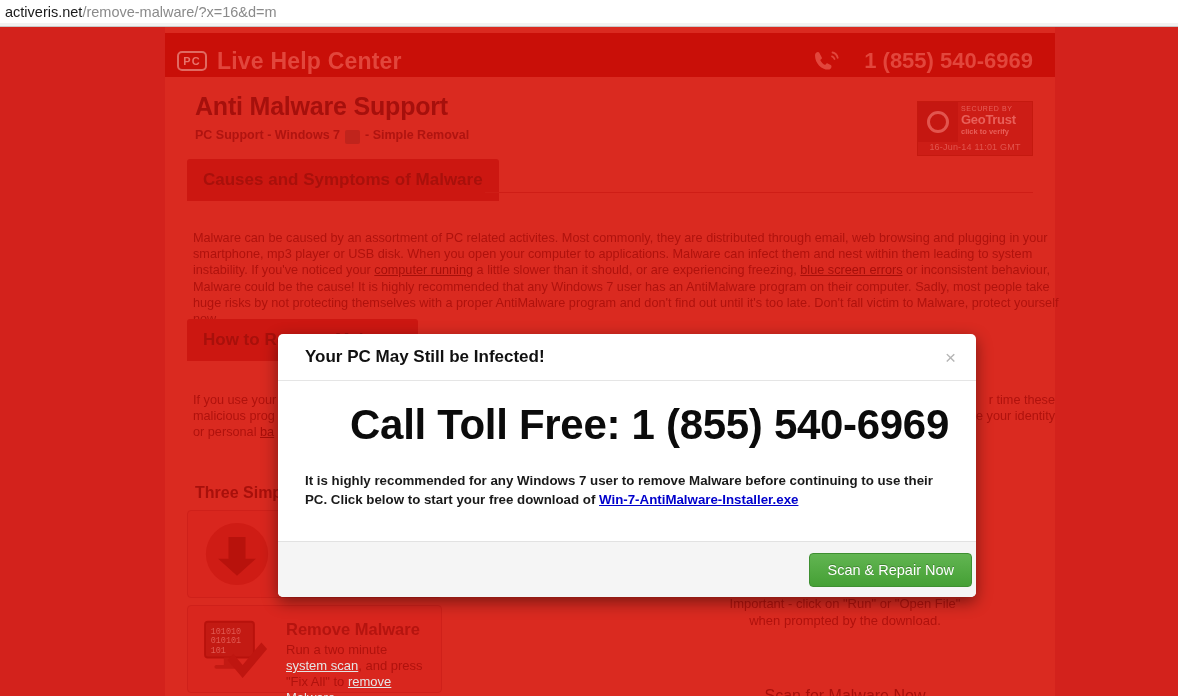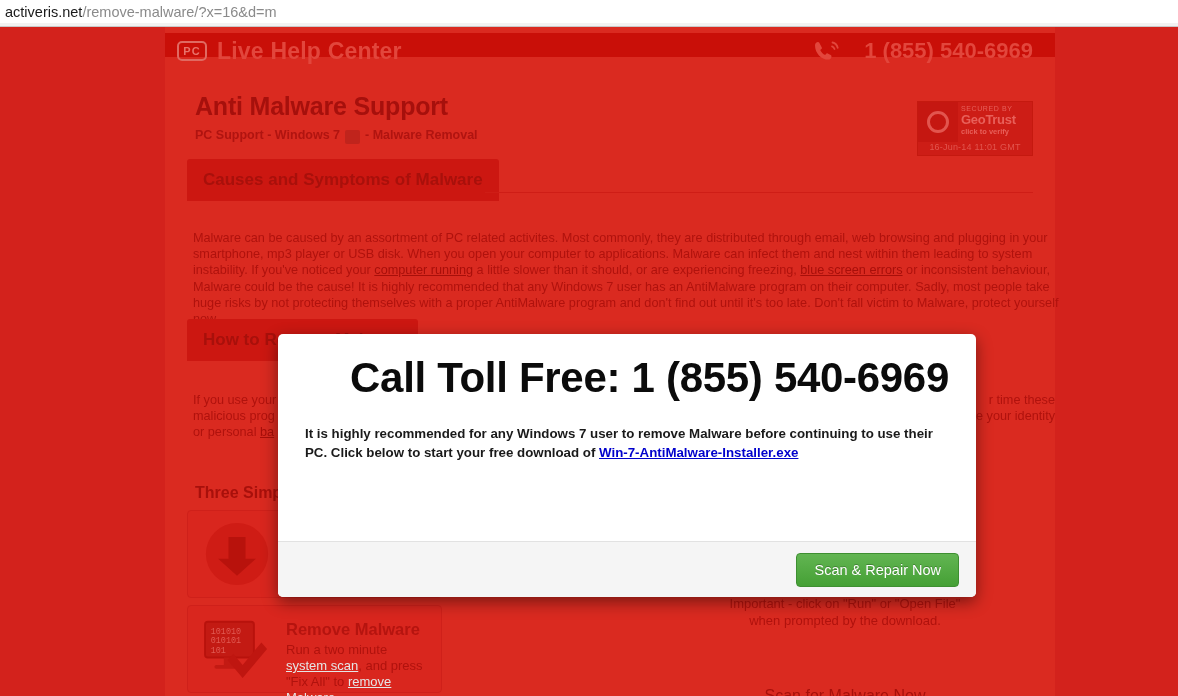--- a/index.html
+++ b/index.html
@@ -40,21 +40,21 @@
   }
   #site {
     position: absolute; left: 165px; top: 0;
     width: 890px; height: 669px;
     background: #da2a20;
   }
 
   
   #site-header {
     position: absolute; left: 0; top: 6px;
-    width: 890px; height: 24px;
+    width: 890px; height: 44px;
     background: #c90f08;
     display: flex; align-items: center;
     justify-content: space-between;
     padding: 12px 22px 0 12px;
   }
   #brand { display: flex; align-items: center; gap: 10px; }
   .pc-badge {
     width: 30px; height: 20px;
     border: 2px solid #e06a62;
     border-radius: 5px;
@@ -216,21 +216,21 @@
     font-size: 13.3px; font-weight: bold; color: #1a1a1a;
     line-height: 19px;
   }
   #modal-text a { color: #0000cc; text-decoration: underline; margin-top: 18px; }
   #modal-footer {
     position: absolute; left: 0; bottom: 0;
     width: 698px; height: 56px;
     background: #f5f5f5;
     border-top: 1px solid #e2e2e2;
     display: flex; align-items: center; justify-content: flex-end;
-    padding-right: 17px;
+    padding-right: 4px;
   }
   #scan-repair-btn {
     background: linear-gradient(to bottom, #62b552 0%, #45a035 100%);
     border: 1px solid #3e8f31;
     border-radius: 4px;
     color: #ffffff;
     font-size: 14.5px;
     font-family: "Liberation Sans", sans-serif;
     padding: 8px 17px;
     cursor: pointer;
@@ -262,21 +262,21 @@
         </svg>
         <div id="phone-number">1 (855) 540-6969</div>
       </div>
     </div>
 
     <div id="title-area">
       <h1 id="page-title">Anti Malware Support</h1>
       <div id="breadcrumb">
         <span>PC Support - Windows 7</span>
         <span class="win-logo"></span>
-        <span>- Malware Removal</span>
+        <span>- Simple Removal</span>
       </div>
     </div>
 
     <div id="geotrust">
       <div class="gt-top">
         <div class="gt-mark">
           <div class="gt-circle"></div>
         </div>
         <div class="gt-text">
           <div class="gt-sec">SECURED BY</div>
@@ -332,20 +332,24 @@
       <div>Important - click on "Run" or "Open File"</div>
       <div>when prompted by the download.</div>
     </div>
 
     <a id="scan-link" href="#">Scan for Malware Now</a>
 
   </div>
 </div>
 
 <div id="modal">
+  <div id="modal-header">
+    <div id="modal-title">Your PC May Still be Infected!</div>
+    <div id="modal-close">×</div>
+  </div>
   <div id="modal-body">
     <div id="modal-headline">Call Toll Free: 1 (855) 540-6969</div>
     <div id="modal-text"><span>It is highly recommended for any Windows 7 user to remove Malware before continuing to use their PC. Click below to start your free download of </span><a href="#">Win-7-AntiMalware-Installer.exe</a></div>
   </div>
   <div id="modal-footer">
     <button id="scan-repair-btn">Scan &amp; Repair Now</button>
   </div>
 </div>
 
 </body></html>

